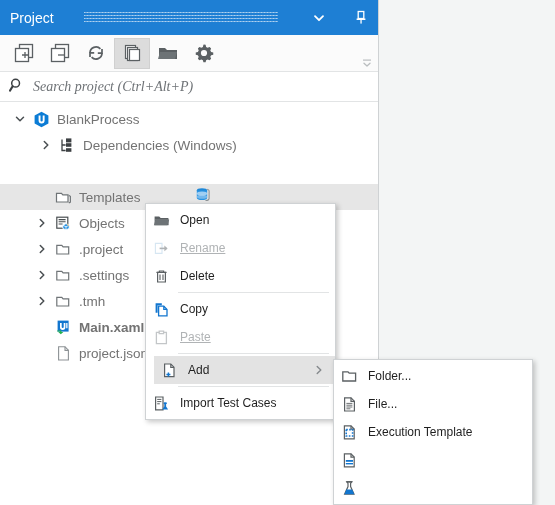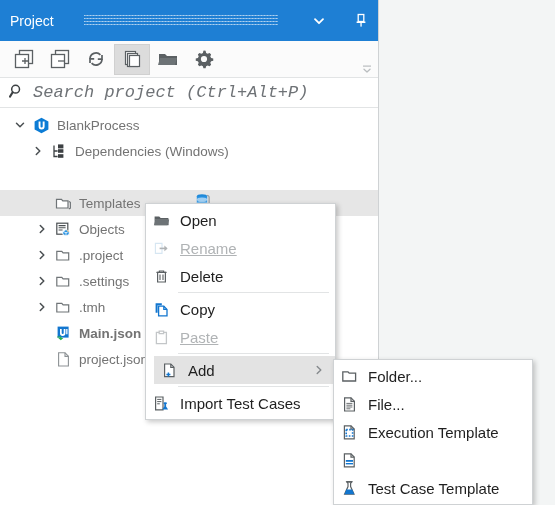--- a/index.html
+++ b/index.html
@@ -26,21 +26,21 @@
     width: 379px;
     height: 505px;
     background: #ffffff;
     border-right: 1px solid #cfd2d4;
     box-sizing: border-box;
     overflow: hidden;
   }
 
   
   .titlebar {
-    height: 41px;
+    height: 35px;
     background: #1e7fd4;
     display: flex;
     align-items: center;
     padding: 0 6px 0 10px;
     box-sizing: border-box;
     position: relative;
     gap: 20px;
   }
   .titlebar-text {
     color: #ffffff;
@@ -112,22 +112,22 @@
     border-bottom: 1px solid #e2e4e5;
     display: flex;
     align-items: center;
     padding-left: 9px;
     box-sizing: border-box;
   }
   .search-input {
     border: 0;
     outline: 0;
     background: transparent;
-    font-family: Liberation Mono, monospace;
-    font-size: 17px;
+    font-family: Liberation Serif, serif;
+    font-size: 14px;
     font-style: italic;
     color: #6e7276;
     margin-left: 8px;
     width: 300px;
     padding: 0;
   }
   .search-input::placeholder { color: #6e7276; opacity: 1; }
 
   
   .tree {
@@ -198,21 +198,21 @@
   .menu-icon {
     width: 30px;
     height: 22px;
     display: flex;
     align-items: center;
     justify-content: center;
     flex: 0 0 auto;
   }
   .menu-icon svg { display: block; }
   .menu-label {
-    font-size: 15px;
+    font-size: 12px;
     color: #1f1f1f;
     margin-left: 4px;
     white-space: nowrap;
   }
   .menu-label.disabled { color: #b0b3b5; text-decoration: underline; }
   .menu-arrow {
     margin-left: auto;
     display: flex;
     align-items: center;
     padding-right: 2px;
@@ -323,21 +323,21 @@
       </span>
       <span class="node-icon">
         <svg width="17" height="17" viewBox="0 0 17 17">
           <path d="M8.5 .8 L15.4 4.6 v7.8 L8.5 16.2 L1.6 12.4 V4.6 z" fill="#0c7cd5"></path>
           <path d="M5.6 4.6 h1.9 v4.8 a1.1 1.1 0 0 0 2.2 0 V4.6 h1.9 v4.9 a3 3 0 0 1 -6 0 z" fill="#ffffff"></path>
         </svg>
       </span>
       <span class="node-label">BlankProcess</span>
     </div>
 
-    <div class="tree-row" style="padding-left:28px;">
+    <div class="tree-row" style="padding-left:36px;">
       <span class="twisty">
         <svg width="12" height="12" viewBox="0 0 12 12">
             <path d="M4.3 2.5 L7.8 6 L4.3 9.5" fill="none" stroke="#4a4f52" stroke-width="1.5" stroke-linecap="round" stroke-linejoin="round"></path>
           </svg>
       </span>
       <span class="node-icon">
         <svg width="17" height="17" viewBox="0 0 17 17">
           <path d="M3 2.5 v11 h3.6 M3 8 h3.6" fill="none" stroke="#3c4043" stroke-width="1.3"></path>
           <rect x="7" y="1.4" width="5.4" height="4" fill="#3c4043"></rect>
           <rect x="7" y="6.2" width="5.4" height="3.6" fill="#3c4043"></rect>
@@ -436,21 +436,21 @@
     <div class="tree-row" style="padding-left:32px;">
       <span class="twisty empty"></span>
       <span class="node-icon">
         <svg width="17" height="17" viewBox="0 0 17 17">
           <rect x="2.6" y="1.6" width="11" height="11" fill="#1276cf"></rect>
           <path d="M5 4 h1.7 v4.1 a1 1 0 0 0 2 0 V4 h1.7 v4.2 a2.7 2.7 0 0 1 -5.4 0 z" fill="#ffffff"></path>
           <path d="M11.2 4 h1.3 v5.2 h-1.3 z" fill="#ffffff"></path>
           <path d="M2.2 11.4 h4.2 v1.5 h2 l-2.6 2.4 -2.6-2.4 h2 v-.3 h-3 z" fill="#23b14d"></path>
         </svg>
       </span>
-      <span class="node-label bold">Main.json</span>
+      <span class="node-label bold">Main.xaml</span>
     </div>
 
     <div class="tree-row" style="padding-left:32px;">
       <span class="twisty empty"></span>
       <span class="node-icon">
         <svg width="17" height="17" viewBox="0 0 17 17">
           <path d="M3.6 1.8 h6.4 l3.4 3.4 v9.8 H3.6 z" fill="#ffffff" stroke="#8d9295" stroke-width="1.1"></path>
           <path d="M10 1.8 v3.6 h3.4" fill="none" stroke="#8d9295" stroke-width="1.1"></path>
         </svg>
       </span>
@@ -597,15 +597,14 @@
   </div>
 
   <div class="menu-item">
     <span class="menu-icon">
       <svg width="17" height="17" viewBox="0 0 17 17">
         <path d="M5.8 1.8 h5 l-1.2 1.6 v3.2 l3.4 7.6 H3.6 l3.4-7.6 V3.4 z" fill="#ffffff" stroke="#5b6063" stroke-width="1.2"></path>
         <path d="M5.4 9.6 h5.8 l2 4.6 H3.4 z" fill="#1276cf"></path>
         <path d="M5.4 1.8 h5.8" stroke="#5b6063" stroke-width="1.4"></path>
       </svg>
     </span>
-    <span class="menu-label">Test Case Template</span>
   </div>
 </div>
 
 </body></html>

